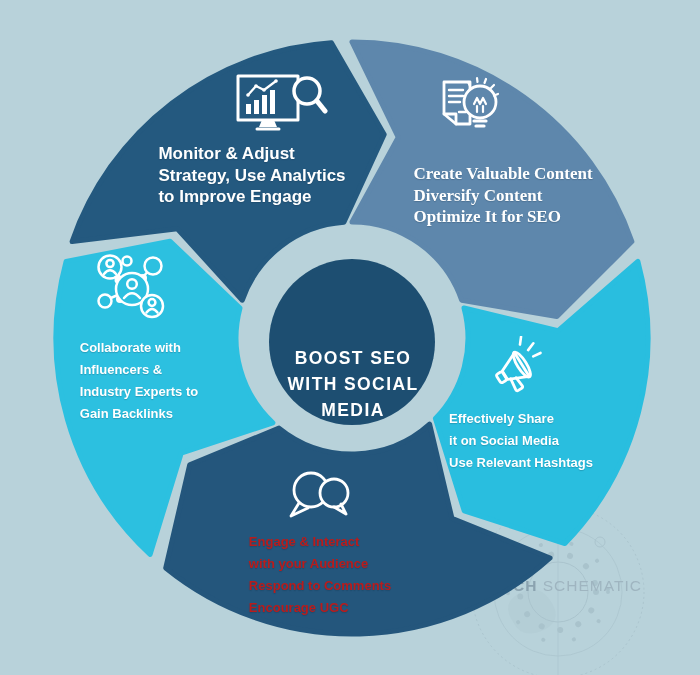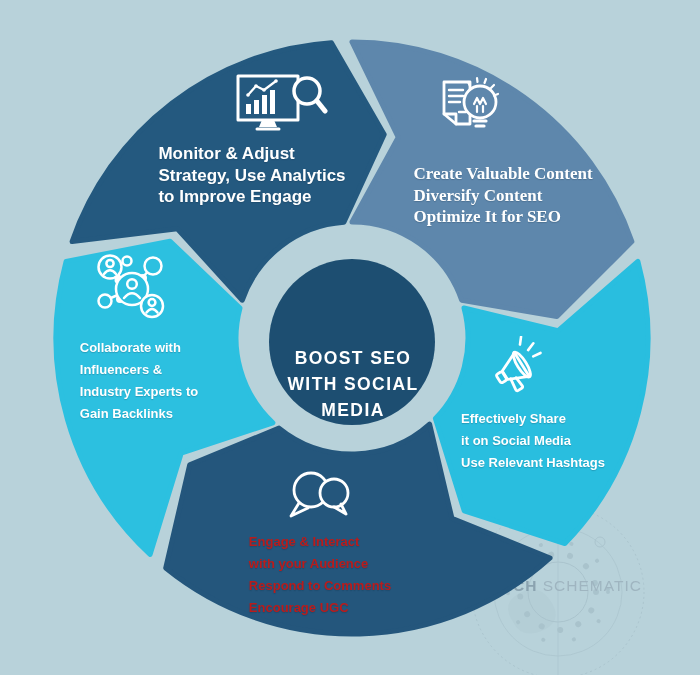--- a/index.html
+++ b/index.html
@@ -138,21 +138,21 @@
     <div>Strategy, Use Analytics</div>
     <div>to Improve Engage</div>
   </div>
 
   <div class="seg-text size3" style="left: 503px; top: 163px; color: rgb(255, 255, 255); font-family: Liberation Serif, serif;">
     <div>Create Valuable Content</div>
     <div>Diversify Content</div>
     <div>Optimize It for SEO</div>
   </div>
 
-  <div class="seg-text size4" style="left: 533px; top: 408px; color: rgb(255, 255, 255);">
+  <div class="seg-text size4" style="left: 521px; top: 408px; color: rgb(255, 255, 255);">
     <div>Effectively Share</div>
     <div>it on Social Media</div>
     <div>Use Relevant Hashtags</div>
   </div>
 
   <div class="seg-text size4" style="left: 320px; top: 531px; color: #b91c1c;">
     <div>Engage &amp; Interact</div>
     <div>with your Audience</div>
     <div>Respond to Comments</div>
     <div>Encourage UGC</div>

